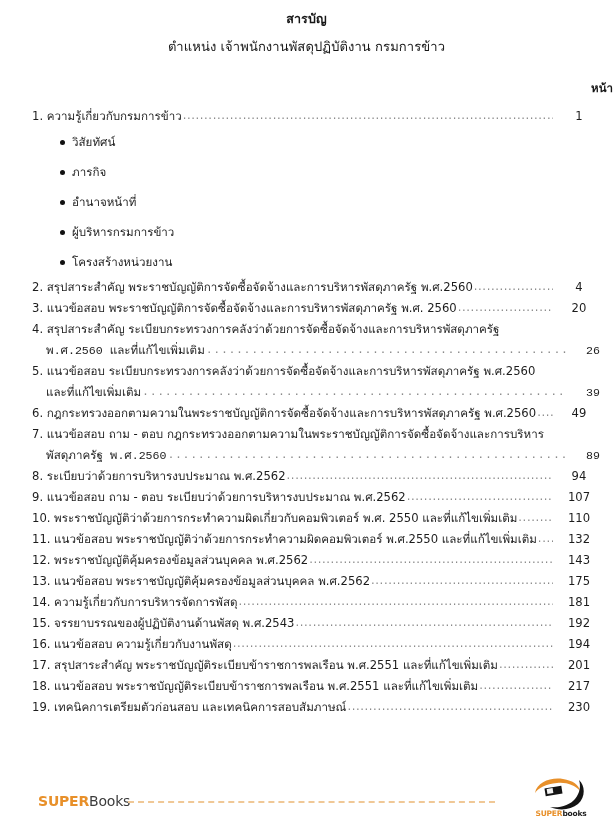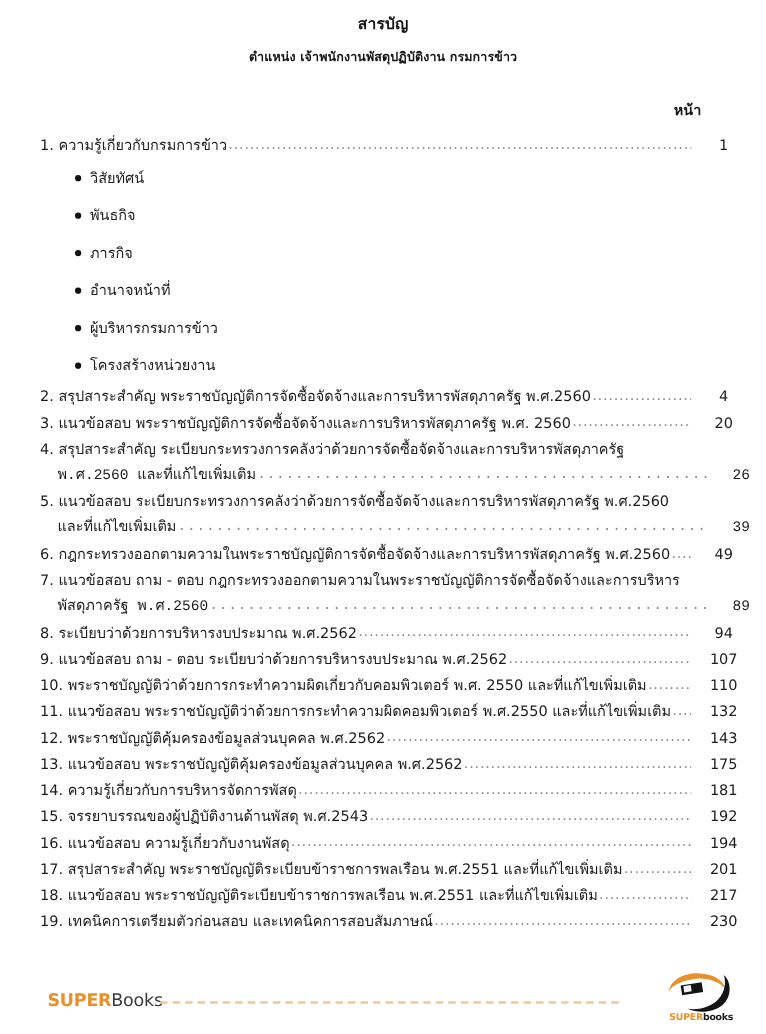--- a/index.html
+++ b/index.html
@@ -31,32 +31,31 @@
     text-align: center;
   }
   .doc-title {
     font-size: 12.5px;
     font-weight: bold;
     line-height: 20px;
     letter-spacing: 0.1px;
     color: #161616;
   }
   .doc-subtitle {
-    font-size: 10px;
-    font-weight: bold;
+    font-size: 13px;
+    font-weight: normal;
     line-height: 20px;
     margin-top: 8px;
     letter-spacing: 0.1px;
     color: #161616;
   }
 
   
   .col-head-row {
     margin-top: 20px;
-    padding-right: 52px;
     text-align: right;
   }
   .col-head-page {
     font-size: 11.5px;
     font-weight: bold;
     color: #161616;
   }
 
   
   .toc {
@@ -208,21 +207,20 @@
   <div class="toc" id="toc-root">
       <div class="toc-entry">
         <div class="entry-line">
           <span class="entry-text">1. ความรู้เกี่ยวกับกรมการข้าว</span>
           <span class="leader">.......................................................................................................................</span>
           <span class="entry-page">1</span>
         </div>
       </div>
       <ul class="bullet-list">
         <li class="bullet-item"><span class="bullet-dot"></span><span>วิสัยทัศน์</span></li>
-        <li class="bullet-item"><span class="bullet-dot"></span><span>พันธกิจ</span></li>
         <li class="bullet-item"><span class="bullet-dot"></span><span>ภารกิจ</span></li>
         <li class="bullet-item"><span class="bullet-dot"></span><span>อำนาจหน้าที่</span></li>
         <li class="bullet-item"><span class="bullet-dot"></span><span>ผู้บริหารกรมการข้าว</span></li>
         <li class="bullet-item"><span class="bullet-dot"></span><span>โครงสร้างหน่วยงาน</span></li>
       </ul>
       <div class="toc-entry">
         <div class="entry-line">
           <span class="entry-text">2. สรุปสาระสำคัญ พระราชบัญญัติการจัดซื้อจัดจ้างและการบริหารพัสดุภาครัฐ พ.ศ.2560</span>
           <span class="leader">.......................................................................................................................</span>
           <span class="entry-page">4</span>

